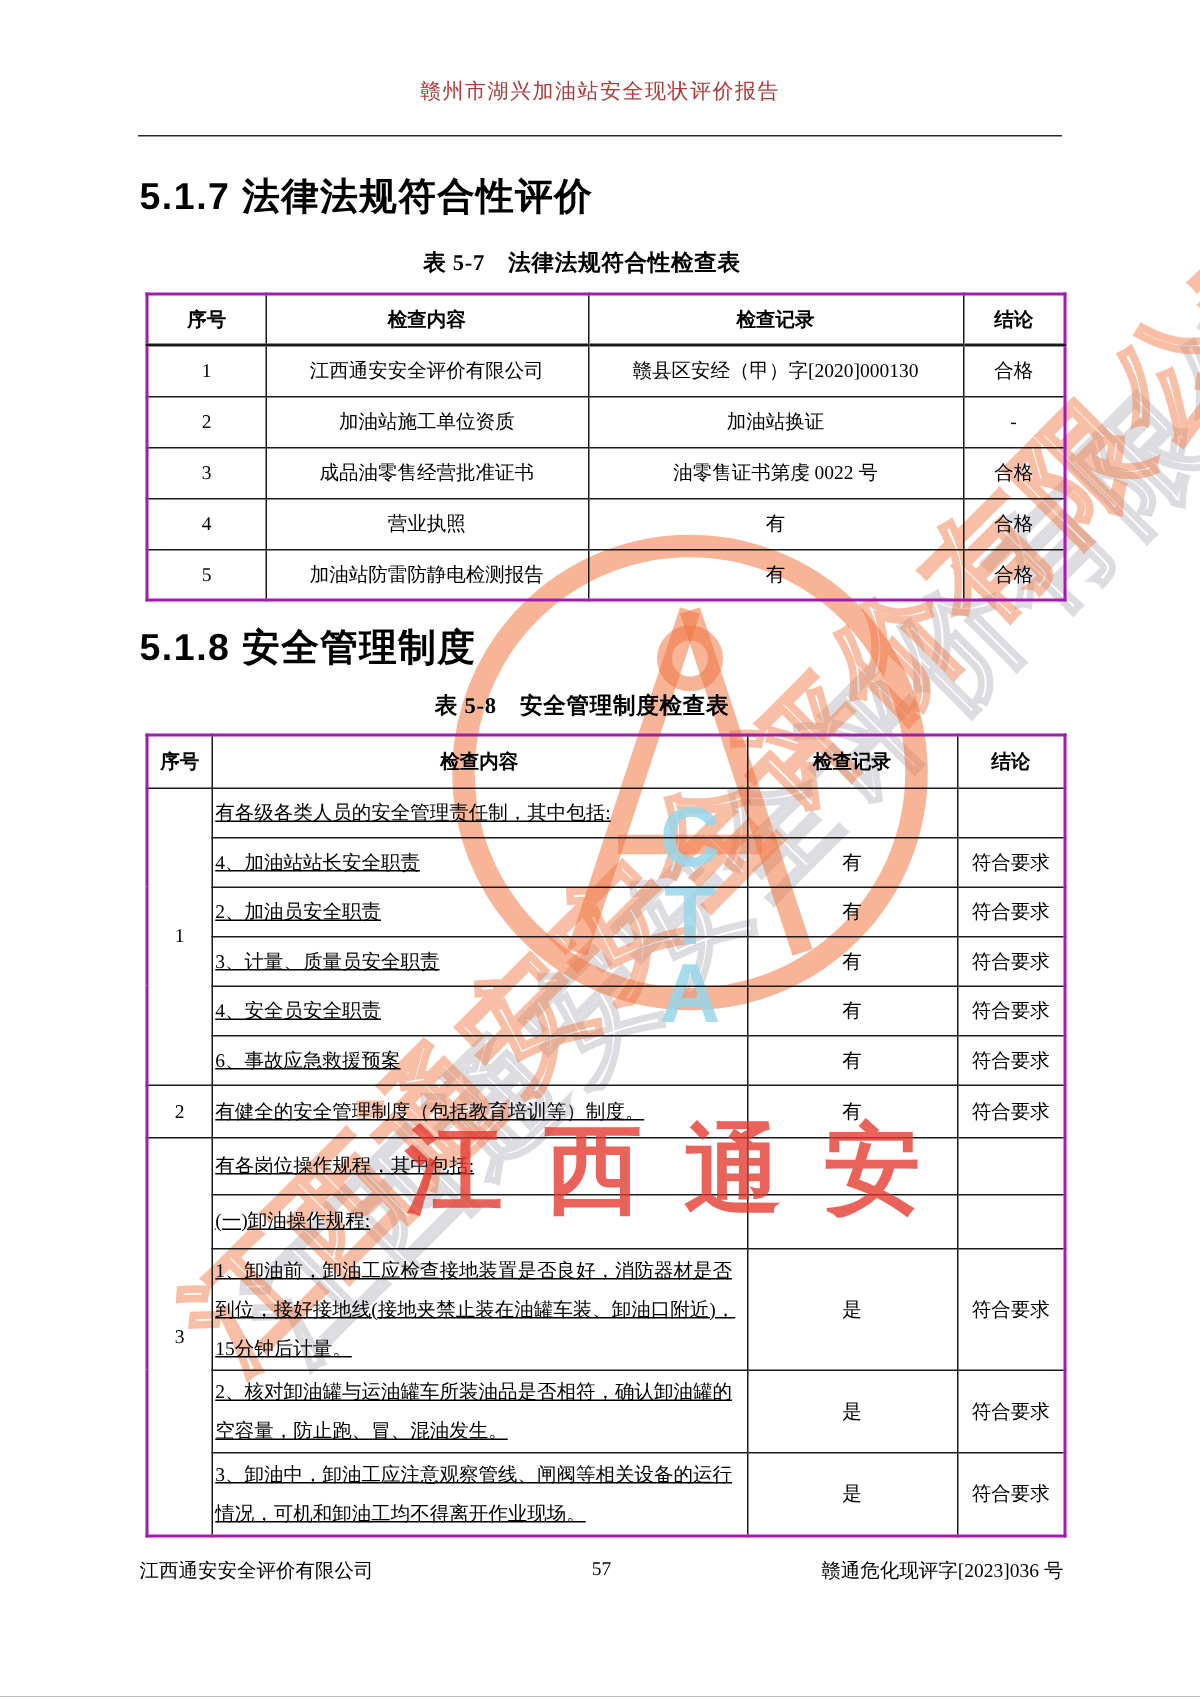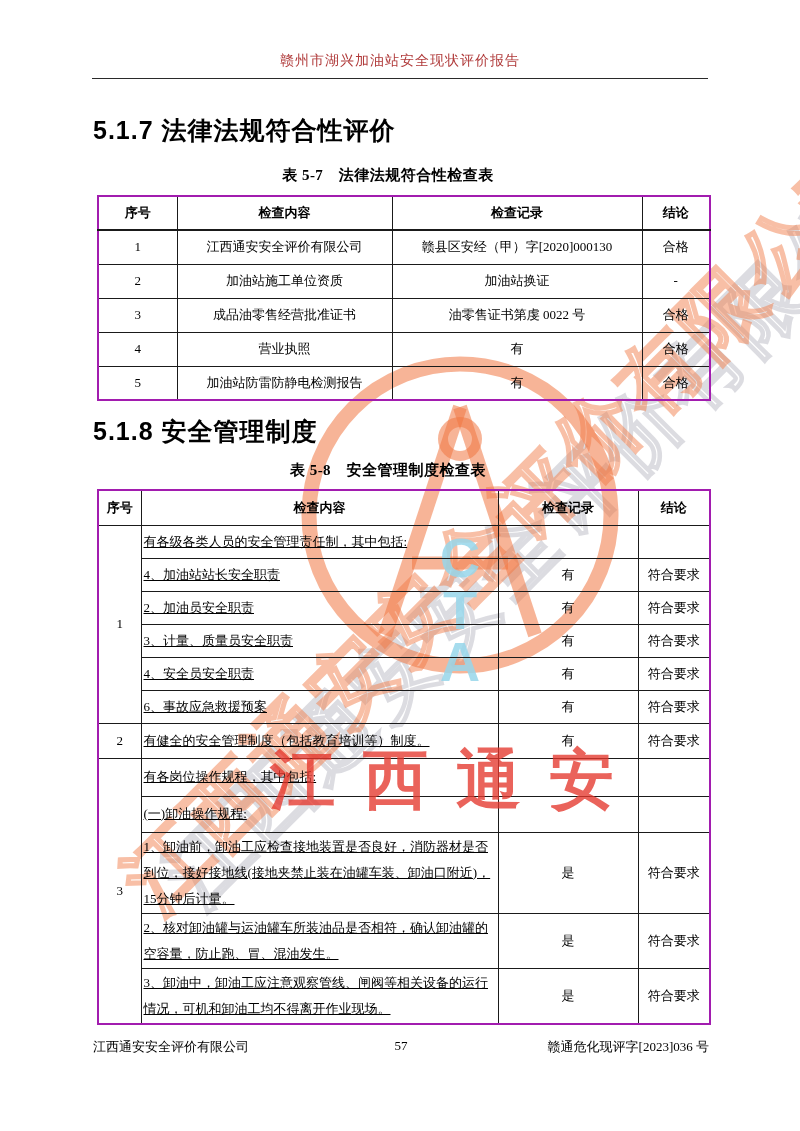--- a/index.html
+++ b/index.html
@@ -15,21 +15,21 @@
   .wm-diag.orange{left:100px;top:857px;-webkit-text-stroke:2.5px rgba(242,128,78,0.50);}
   .wm-logo{position:absolute;left:300px;top:355px;width:320px;height:320px;}
   .wm-blue{position:absolute;left:428px;top:532px;width:64px;text-align:center;
            font-family:"Liberation Sans",sans-serif;font-weight:bold;font-size:56px;line-height:52px;
            color:rgba(150,214,234,0.85);}
   .wm-red{position:absolute;left:270px;top:736px;font-size:65px;font-weight:bold;letter-spacing:28px;
           color:rgba(228,55,45,0.78);white-space:nowrap;}
   
   .content{position:absolute;inset:0;z-index:2;}
   .page-header{position:absolute;top:52px;left:92px;width:616px;text-align:center;
-               font-size:14px;letter-spacing:1px;color:#b03a3a;padding-bottom:8px;
+               font-size:14px;letter-spacing:1px;color:#b03a3a;padding-bottom:20px;
                border-bottom:1.6px solid #2a2a2a;}
   .sec-heading{position:absolute;left:93px;font-family:"Liberation Sans","DejaVu Sans",sans-serif;
                font-weight:bold;font-size:25px;letter-spacing:1px;}
   #h517{top:114px;}
   #h518{top:415px;}
   .tbl-caption{position:absolute;left:80px;width:616px;text-align:center;font-weight:bold;
                font-size:15px;letter-spacing:0.5px;}
   #cap7{top:166px;}
   #cap8{top:461px;}
   table{border-collapse:collapse;table-layout:fixed;position:absolute;left:97px;width:612px;

